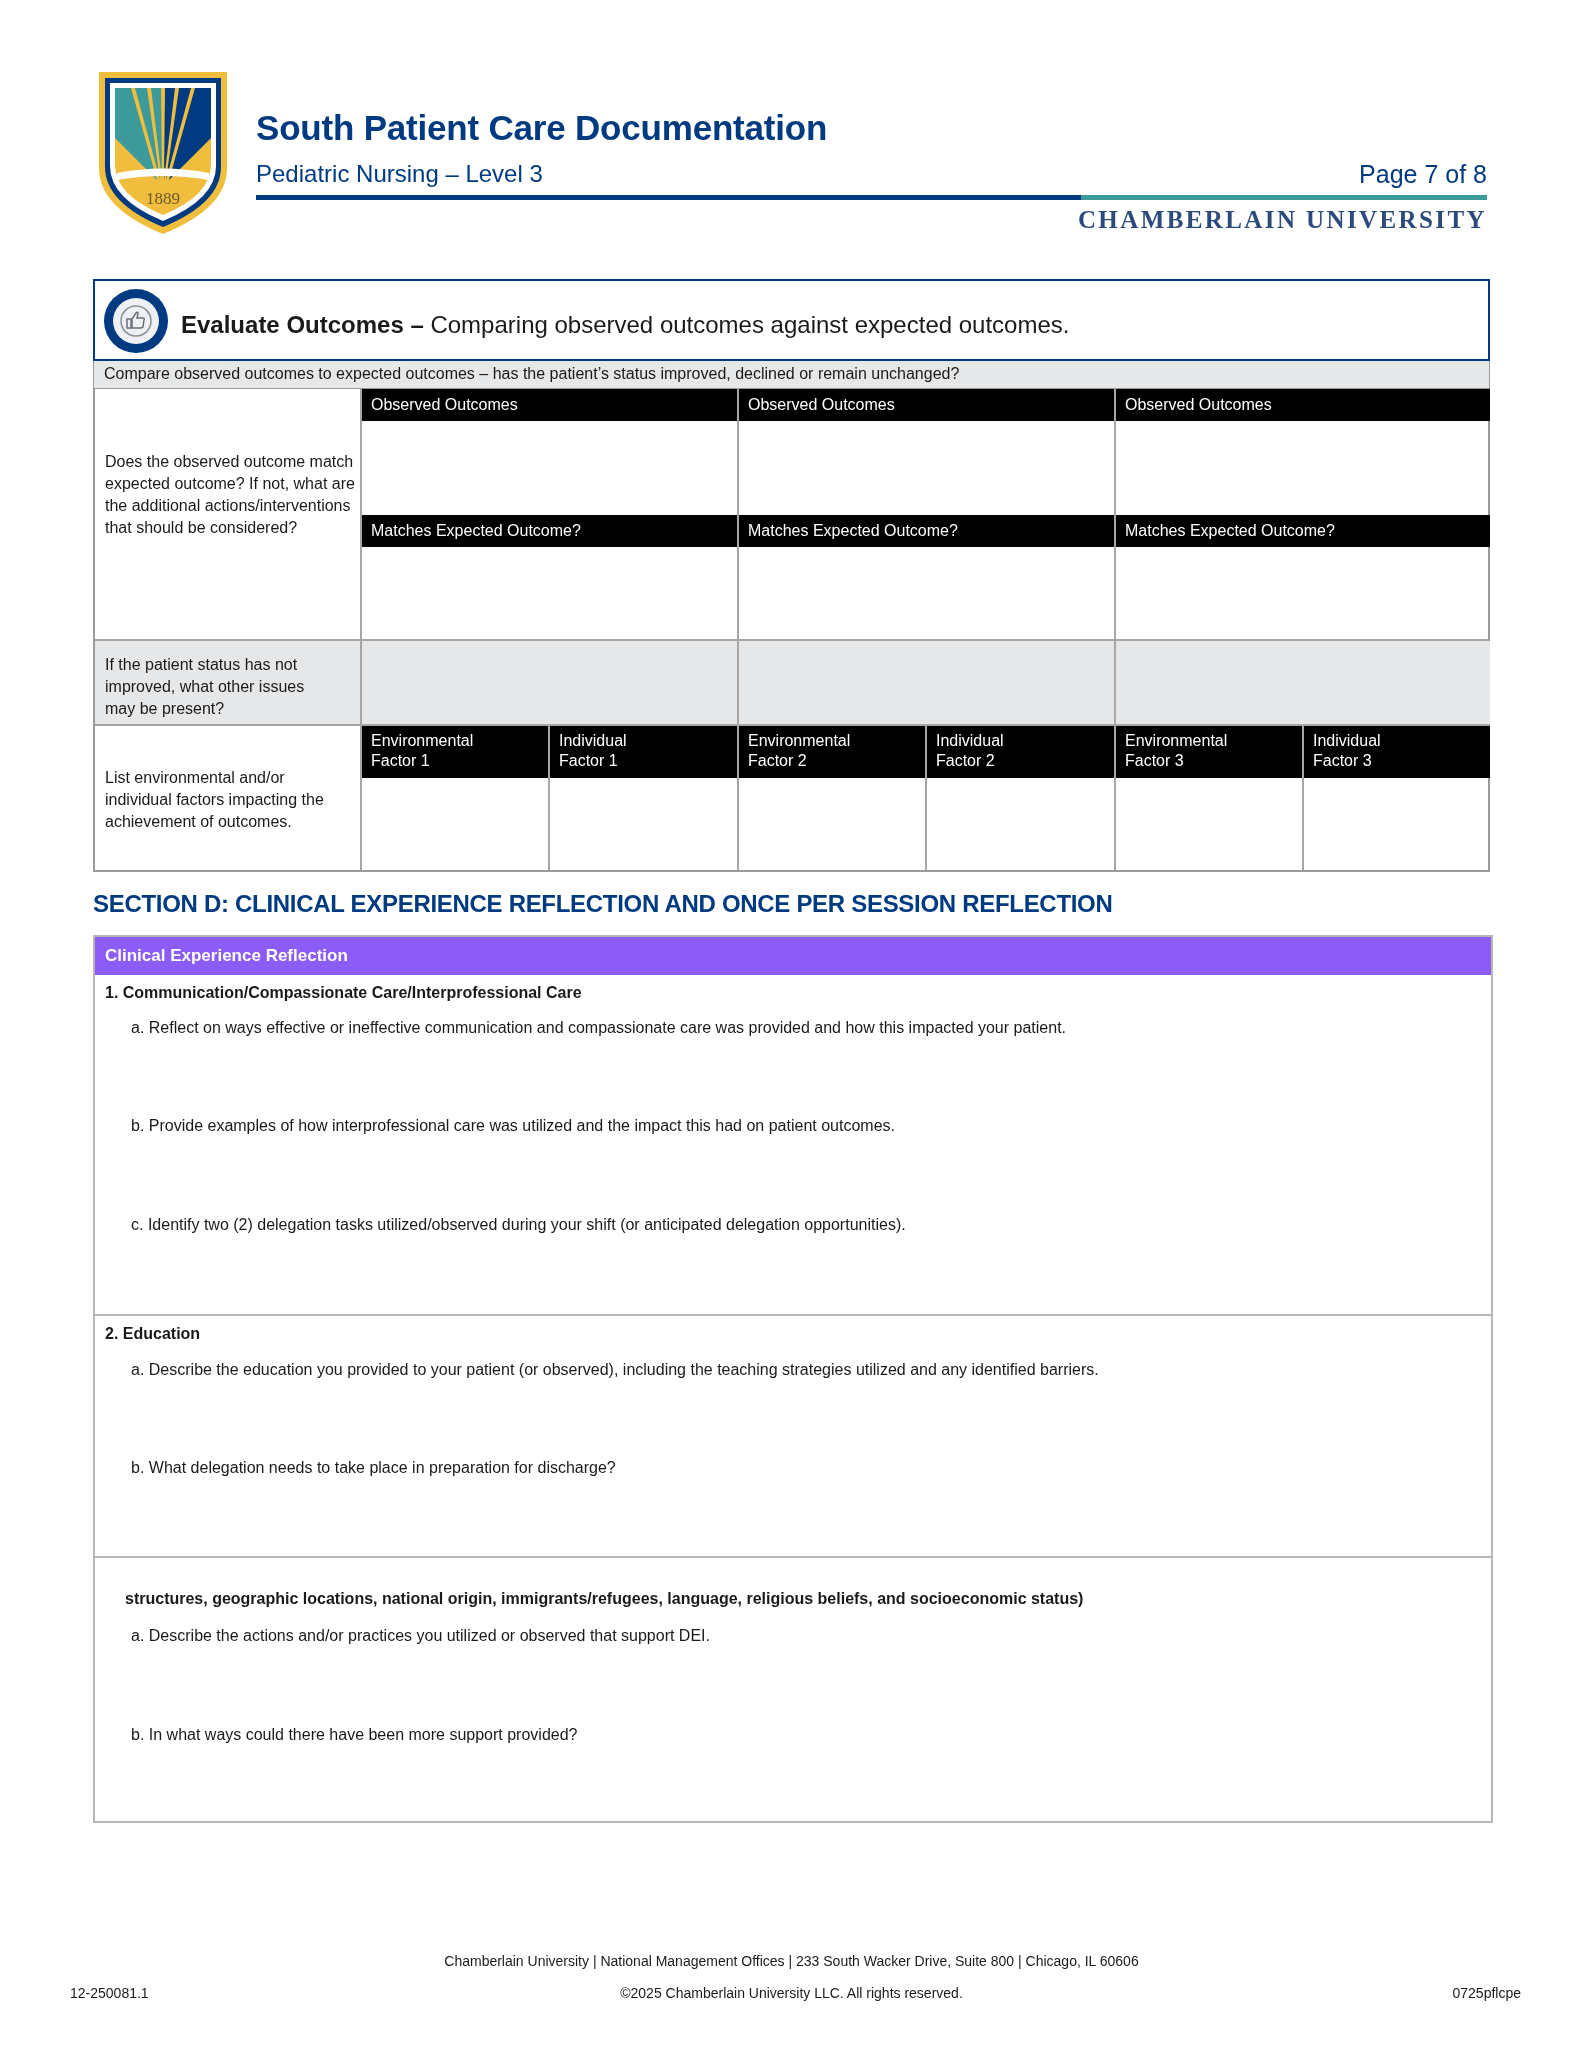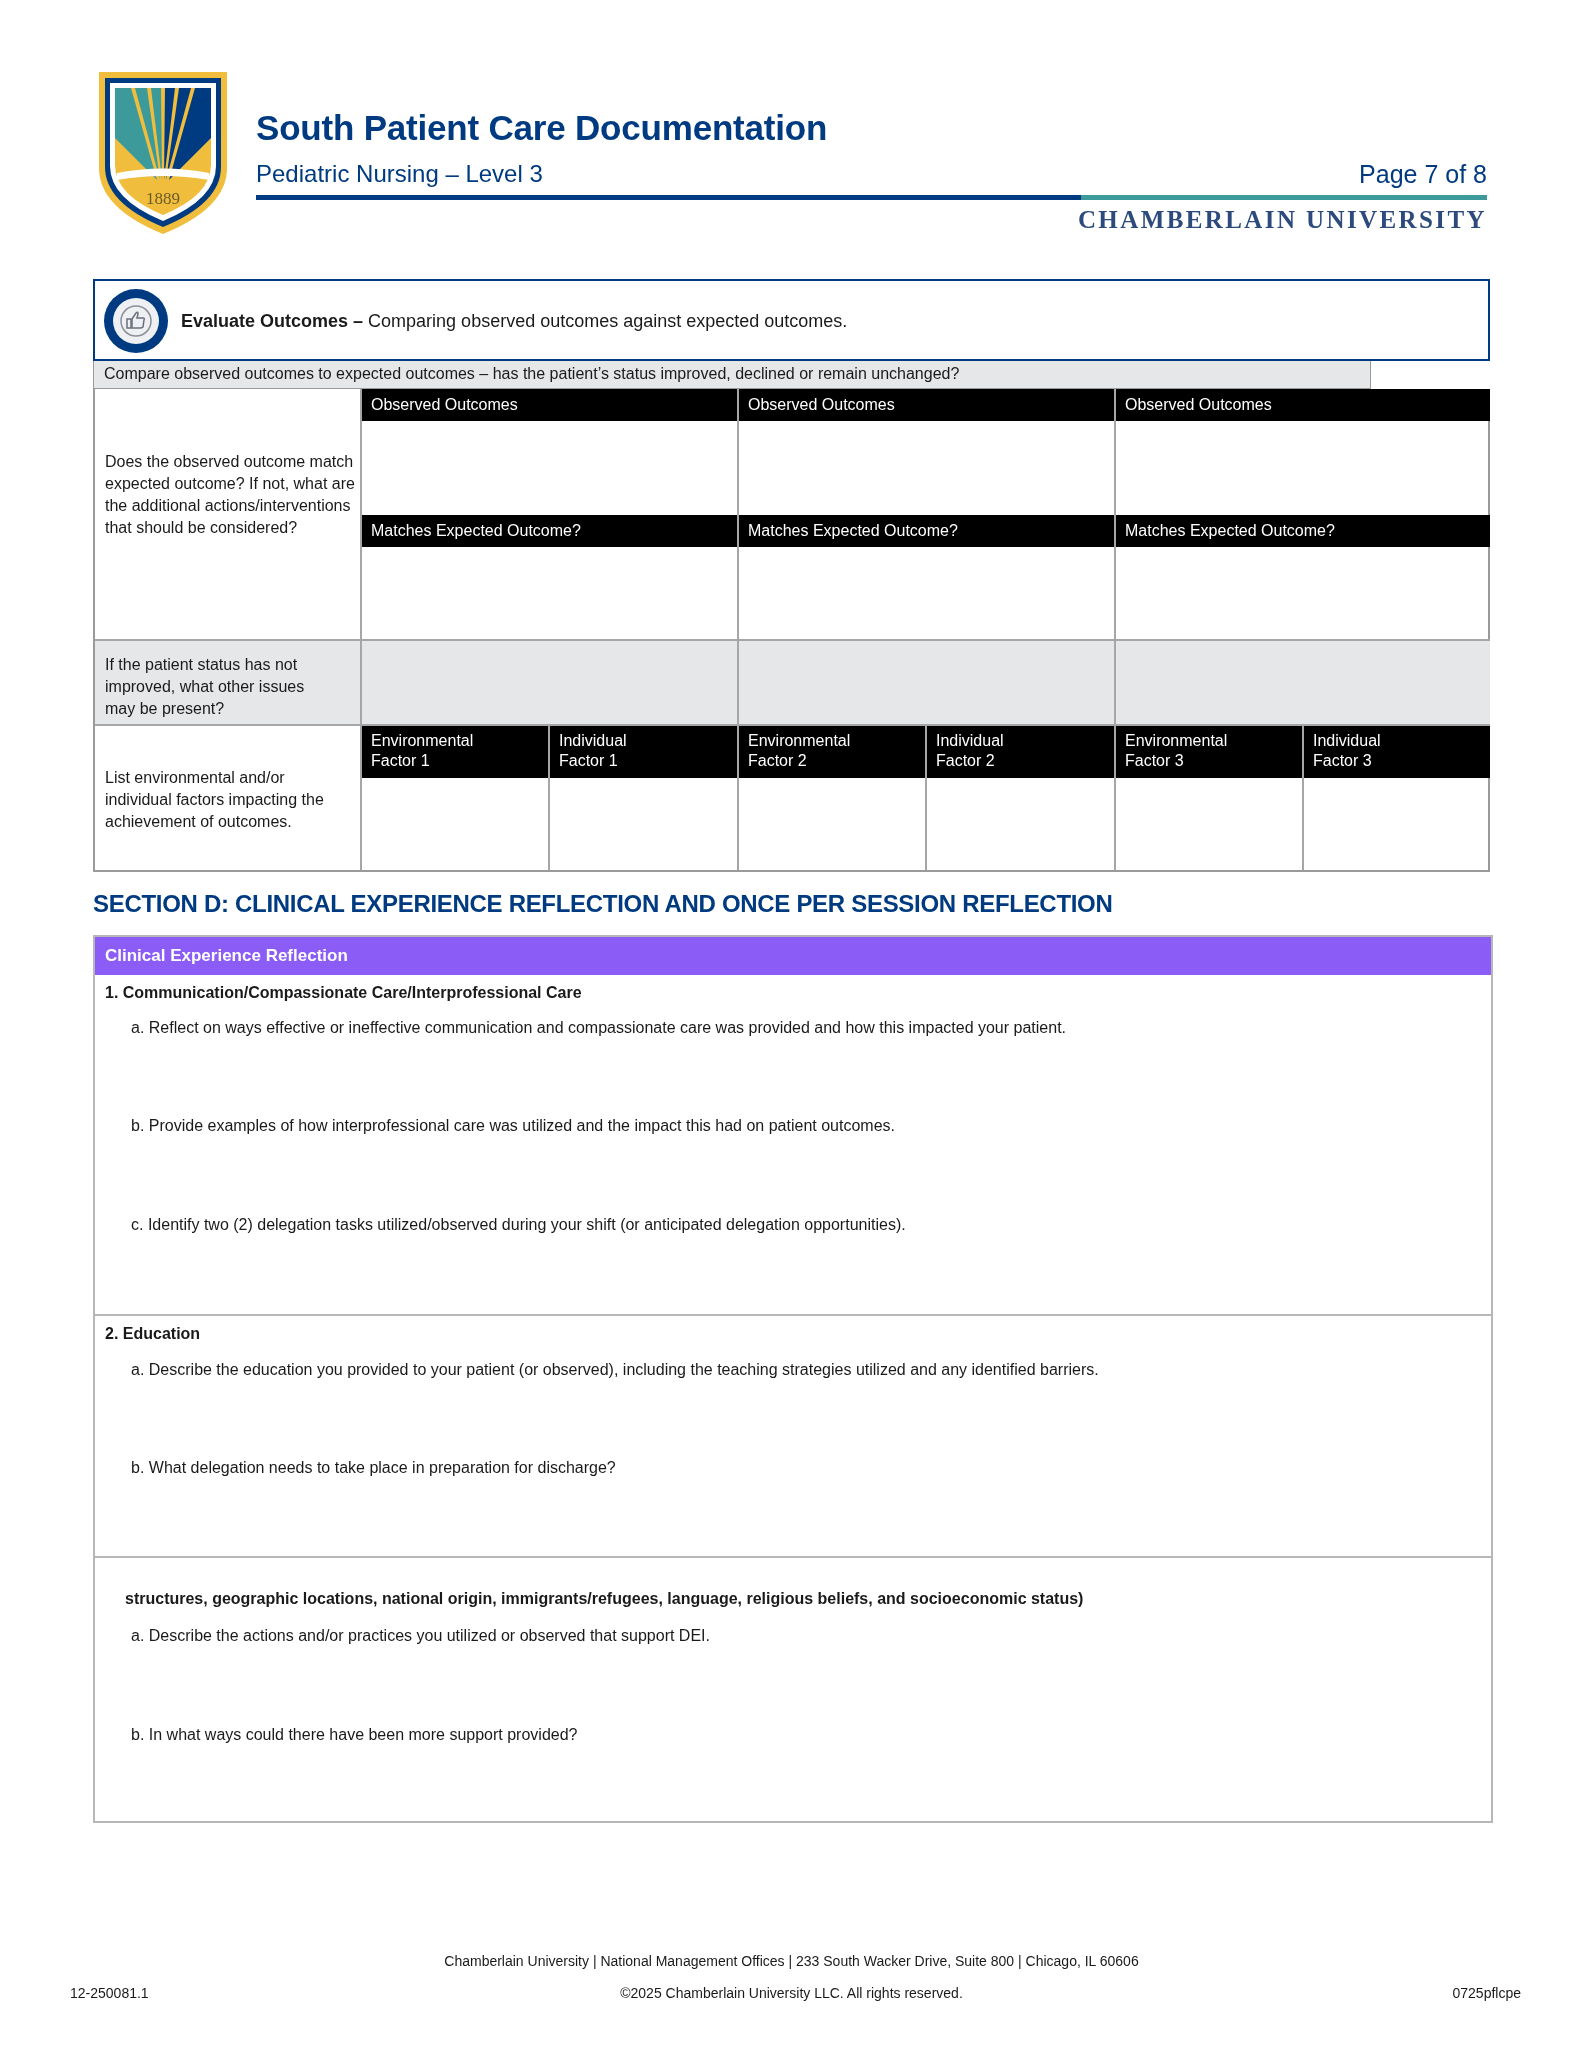--- a/index.html
+++ b/index.html
@@ -13,24 +13,24 @@
   .doc-title { left: 256px; top: 108px; font-size: 35px; font-weight: bold; color: #003a80; letter-spacing: -0.2px; white-space: nowrap; }
   .doc-subtitle { left: 256px; top: 160px; font-size: 24px; color: #003a80; white-space: nowrap; }
   .page-num { right: 96px; top: 160px; font-size: 25px; color: #003a80; white-space: nowrap; text-align: right; }
   .rule { left: 256px; top: 195px; height: 5px; width: 1231px; background: linear-gradient(to right, #003a80 0, #003a80 67%, #3d9a9b 67%, #3d9a9b 100%); }
   .univ { right: 96px; top: 206px; font-family: "Liberation Serif", serif; font-size: 25px; font-weight: bold; color: #2c4a7c; letter-spacing: 2.4px; white-space: nowrap; }
 
   
   .eval-box { left: 93px; top: 279px; width: 1397px; height: 82px; border: 2px solid #003a80; background: #fff; }
   .eval-icon { position: absolute; left: 9px; top: 8px; width: 64px; height: 64px; border-radius: 50%; background: #003a80; display: flex; align-items: center; justify-content: center; }
   .eval-icon-inner { width: 46px; height: 46px; border-radius: 50%; background: #eef0f4; display: flex; align-items: center; justify-content: center; }
-  .eval-text { position: absolute; left: 86px; top: 30px; font-size: 18px; white-space: nowrap; }
+  .eval-text { position: absolute; left: 86px; top: 30px; font-size: 24px; white-space: nowrap; }
   .eval-text b { font-weight: bold; }
 
-  .compare-row { left: 93px; top: 361px; width: 1278px; height: 28px; background: #e6e7e9; border: 1px solid #9a9a9a; border-top: none; font-size: 16px; padding: 4px 10px; white-space: nowrap; }
+  .compare-row { left: 93px; top: 361px; width: 1397px; height: 28px; background: #e6e7e9; border: 1px solid #9a9a9a; border-top: none; font-size: 16px; padding: 4px 10px; white-space: nowrap; }
 
   .grid-table { left: 93px; top: 389px; width: 1397px; height: 483px; border: 2px solid #9a9a9a; border-top: none; }
   .cell { position: absolute; }
   .hdr { background: #000000; color: #fff; font-size: 16px; padding: 6px 10px; line-height: 20px; }
   .vline { position: absolute; width: 2px; background: #a6a6a6; }
   .hline { position: absolute; height: 2px; background: #a6a6a6; }
   .left-label { position: absolute; left: 10px; font-size: 16px; line-height: 22px; color: #1a1a1a; }
   .gray-cell { position: absolute; background: #e6e7e9; }
 
   .section-d { left: 93px; top: 890px; font-size: 24px; font-weight: bold; color: #003a80; white-space: nowrap; letter-spacing: -0.3px; }

